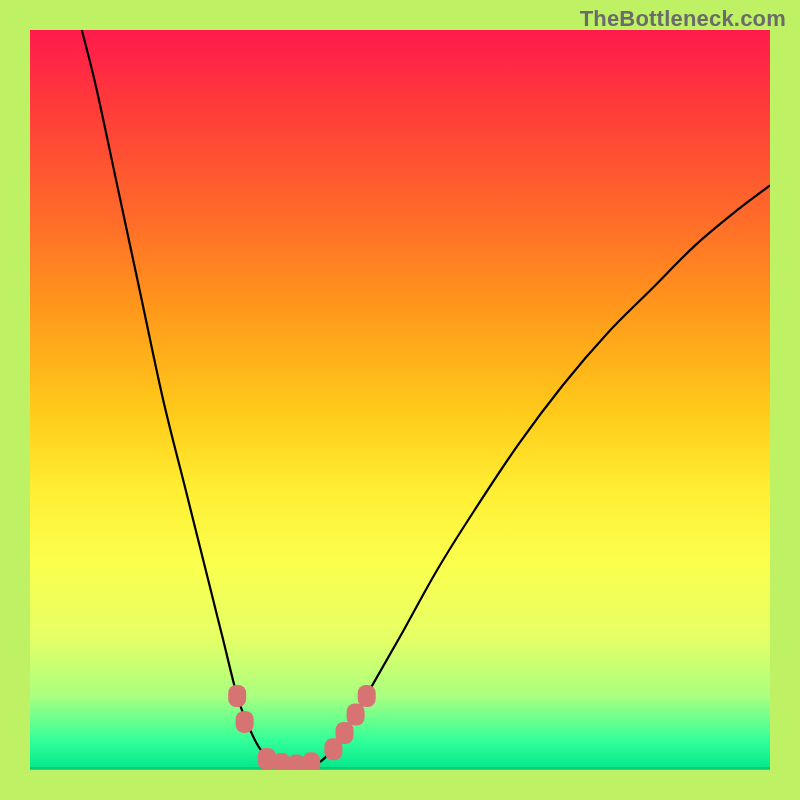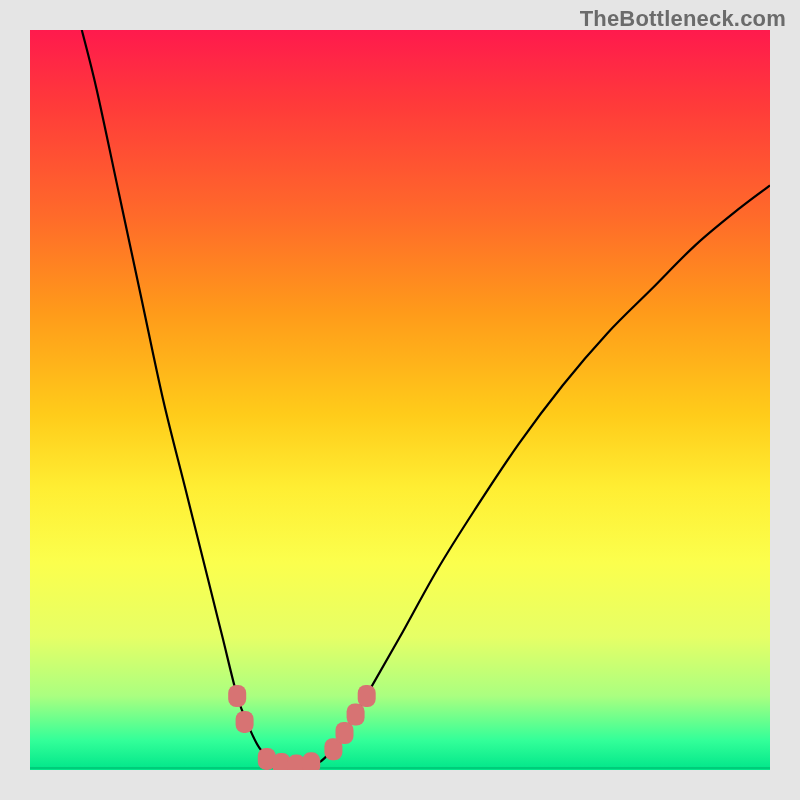--- a/index.html
+++ b/index.html
@@ -1,21 +1,21 @@
 <!DOCTYPE html>
 <html><head>
 <meta charset="utf-8">
 <style>
   * { margin: 0; padding: 0; box-sizing: border-box; }
   html, body { width: 800px; height: 800px; overflow: hidden; background: #000; }
   .frame {
     position: relative;
     width: 800px;
     height: 800px;
-    background: #e5e5e5;
+    background: #bef264;
   }
   .plot-area {
     position: absolute;
     left: 30px;
     top: 30px;
     width: 740px;
     height: 740px;
     background: linear-gradient(to bottom,
       #ff1a4d 0%,
       #ff3a3a 10%,

